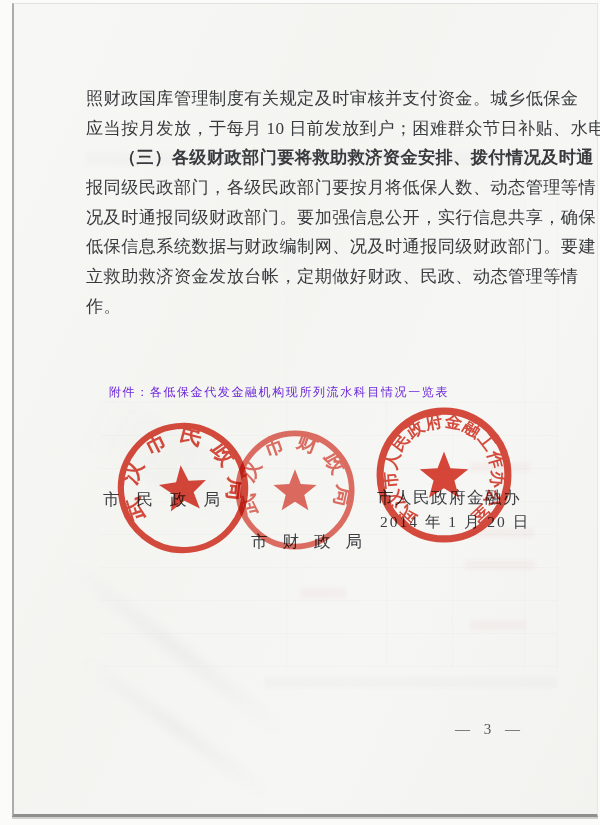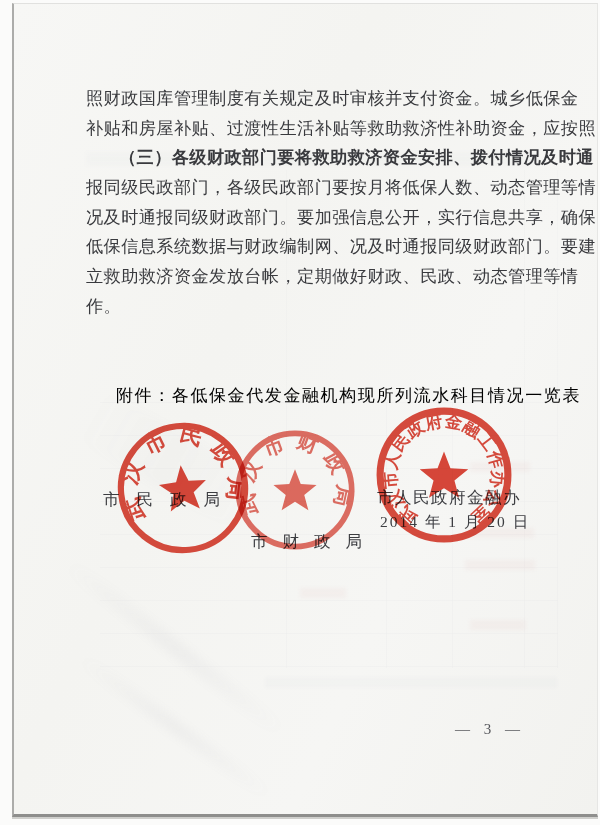--- a/index.html
+++ b/index.html
@@ -56,22 +56,22 @@
   .body-text {
     position:absolute; left:86px; top:84px; width:433px;
     font-size:17.2px; color:#393a3e; letter-spacing:.4px;
   }
   .line { height:29.7px; line-height:29.7px; white-space:nowrap;
     text-align:justify; text-align-last:justify; text-justify:inter-character; }
   .line.end    { text-align-last:left; }
   .line.indent { text-indent:33px;font-weight:bold; }
 
   .attachment {
-    position:absolute; left:116px; top:384px;
-    font-size:17px; color:#000000; letter-spacing:1.6px; white-space:nowrap;
+    position:absolute; left:109px; top:384px;
+    font-size:12px; color:#6d28d9; letter-spacing:1.6px; white-space:nowrap;
   }
 
   
   .sig { position:absolute; font-size:16.5px; color:#3c3d41; white-space:nowrap; }
   .sig1 { left:103px; top:489px; letter-spacing:17px; }
   .sig2 { left:251px; top:491px; letter-spacing:15px;margin-top:40px; }
   .sig3 { left:377px; top:487px; letter-spacing:1.5px; }
   .date { position:absolute; left:380px; top:512px; font-size:15.5px;
     color:#3c3d41; letter-spacing:2px; white-space:nowrap; }
 
@@ -103,21 +103,21 @@
   <div class="bleed-spot bs2"></div>
   <div class="bleed-spot bs3"></div>
   <div class="bleed-spot bs4"></div>
   <div class="bleed-spot bs5"></div>
   <div class="crease c1"></div>
   <div class="crease c2"></div>
   <div class="crease c3"></div>
 
   <div class="body-text">
     <div class="line">照财政国库管理制度有关规定及时审核并支付资金。城乡低保金</div>
-    <div class="line">补贴和房屋补贴、过渡性生活补贴等救助救济性补助资金，应按照</div>
+    <div class="line">应当按月发放，于每月 10 日前发放到户；困难群众节日补贴、水电</div>
     <div class="line indent">（三）各级财政部门要将救助救济资金安排、拨付情况及时通</div>
     <div class="line">报同级民政部门，各级民政部门要按月将低保人数、动态管理等情</div>
     <div class="line">况及时通报同级财政部门。要加强信息公开，实行信息共享，确保</div>
     <div class="line">低保信息系统数据与财政编制网、况及时通报同级财政部门。要建</div>
     <div class="line">立救助救济资金发放台帐，定期做好财政、民政、动态管理等情</div>
     <div class="line end">作。</div>
   </div>
 
   <div class="attachment">附件：各低保金代发金融机构现所列流水科目情况一览表</div>
 

